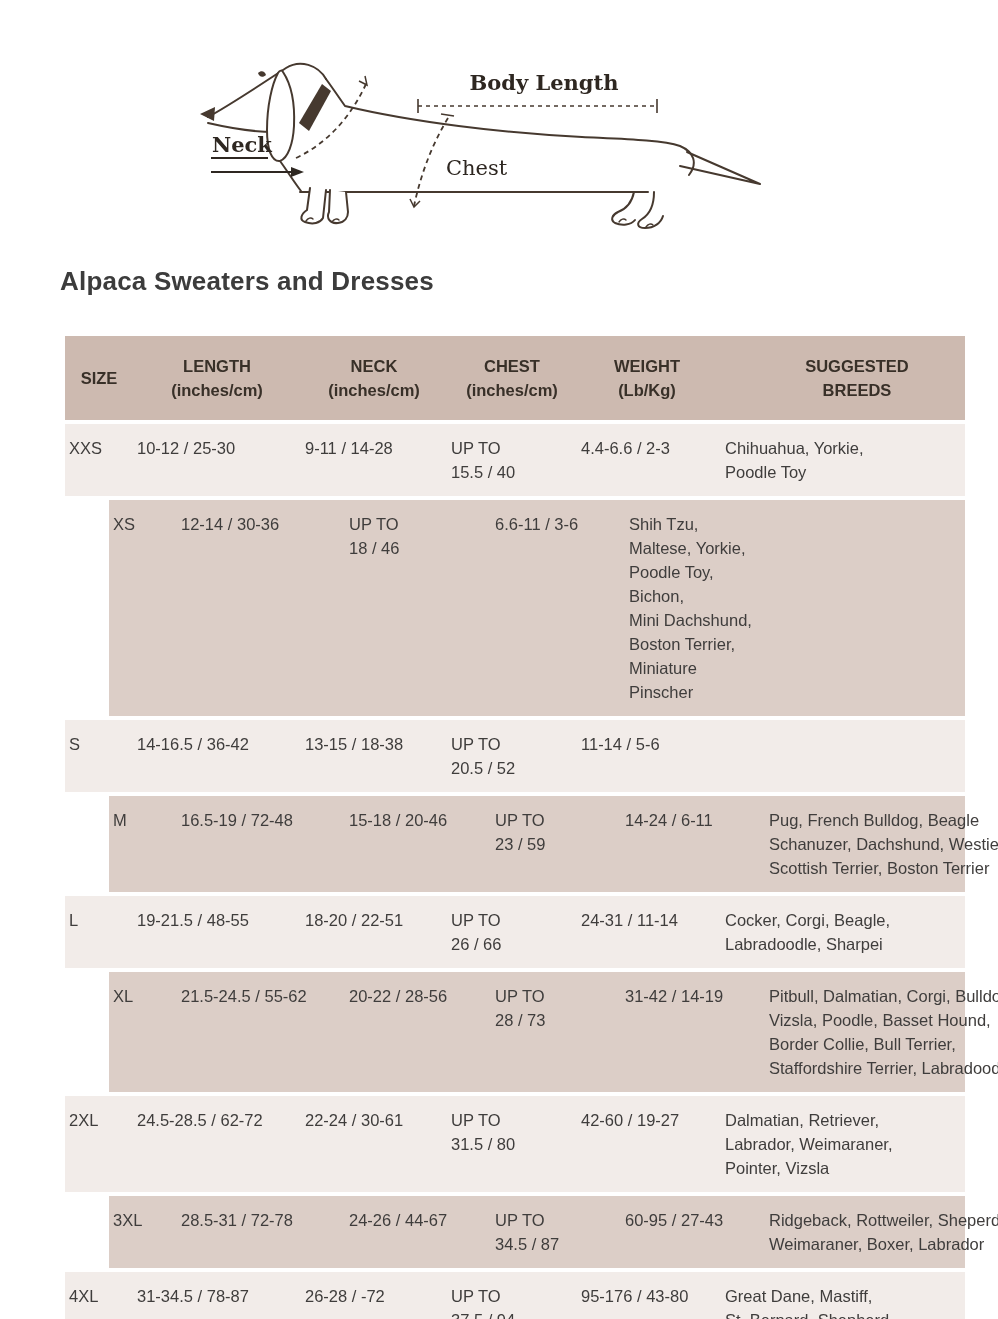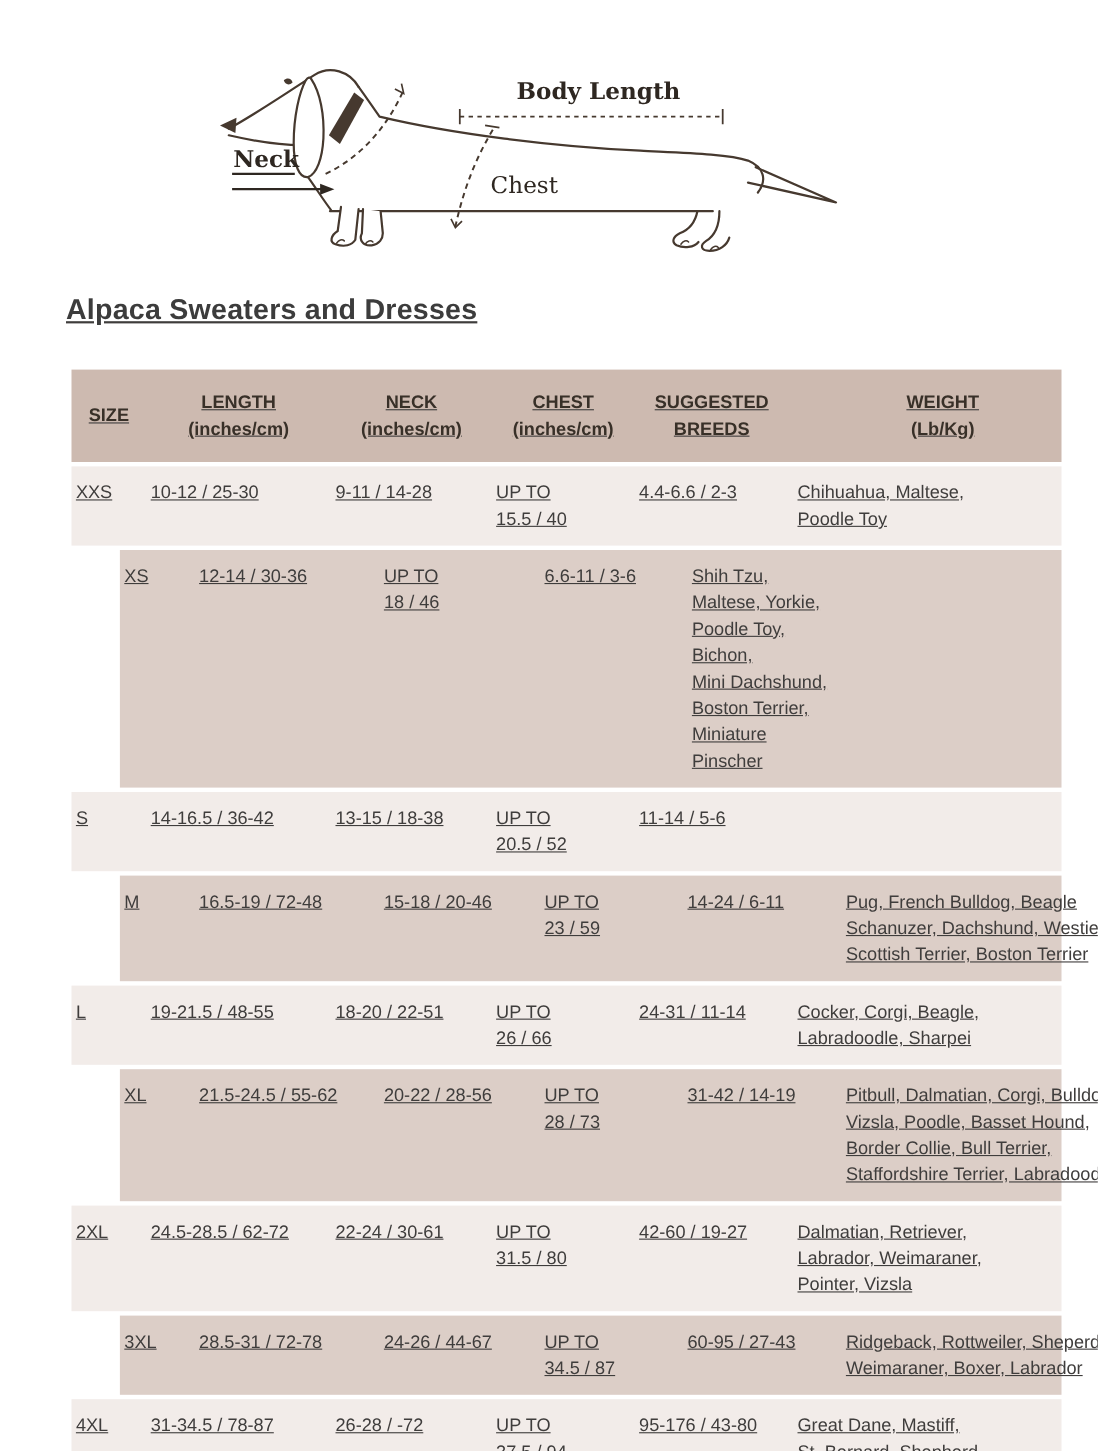--- a/index.html
+++ b/index.html
@@ -13,21 +13,21 @@
     --ink:#46392f;
   }
   *{box-sizing:border-box;margin:0;padding:0;}
   html,body{background:#ffffff;}
   body{
     width:998px;height:1319px;
     font-family:"Liberation Sans","DejaVu Sans",sans-serif;
     color:var(--cell-text);
     overflow:hidden;
   }
-  .page{position:relative;width:791px;height:1319px;background:#fff;text-decoration:underline;}
+  .page{position:relative;width:791px;height:1319px;background:#fff;}
 
   
   .diagram{position:relative;height:250px;}
   .diagram svg{position:absolute;left:182px;top:48px;}
   .diag-label{font-family:"DejaVu Serif","Liberation Serif",serif;fill:#2e2721;}
 
   
   .page-title{
     margin:17px 0 0 60px;
     font-size:26px;line-height:28px;font-weight:bold;
@@ -131,34 +131,34 @@
 
   <div class="size-table">
     <div class="trow thead">
       <div class="hcell">SIZE</div>
       <div class="hcell">LENGTH
 (inches/cm)</div>
       <div class="hcell">NECK
 (inches/cm)</div>
       <div class="hcell">CHEST
 (inches/cm)</div>
+      <div class="hcell">WEIGHT
+(Lb/Kg)</div>
       <div class="hcell">SUGGESTED
 BREEDS</div>
-      <div class="hcell">WEIGHT
-(Lb/Kg)</div>
     </div>
     <div>
         <div class="trow row-light">
     <div class="cell">XXS</div>
     <div class="cell">10-12 / 25-30</div>
     <div class="cell">9-11 / 14-28</div>
     <div class="cell">UP TO
 15.5 / 40</div>
     <div class="cell">4.4-6.6 / 2-3</div>
-    <div class="cell cell-breeds">Chihuahua, Maltese,
+    <div class="cell cell-breeds">Chihuahua, Yorkie,
 Poodle Toy</div>
   </div>
         <div class="trow row-dark">
     <div class="cell">XS</div>
     <div class="cell">12-14 / 30-36</div>
     <div class="cell">UP TO
 18 / 46</div>
     <div class="cell">6.6-11 / 3-6</div>
     <div class="cell cell-breeds">Shih Tzu, Maltese, Yorkie,
 Poodle Toy, Bichon,

